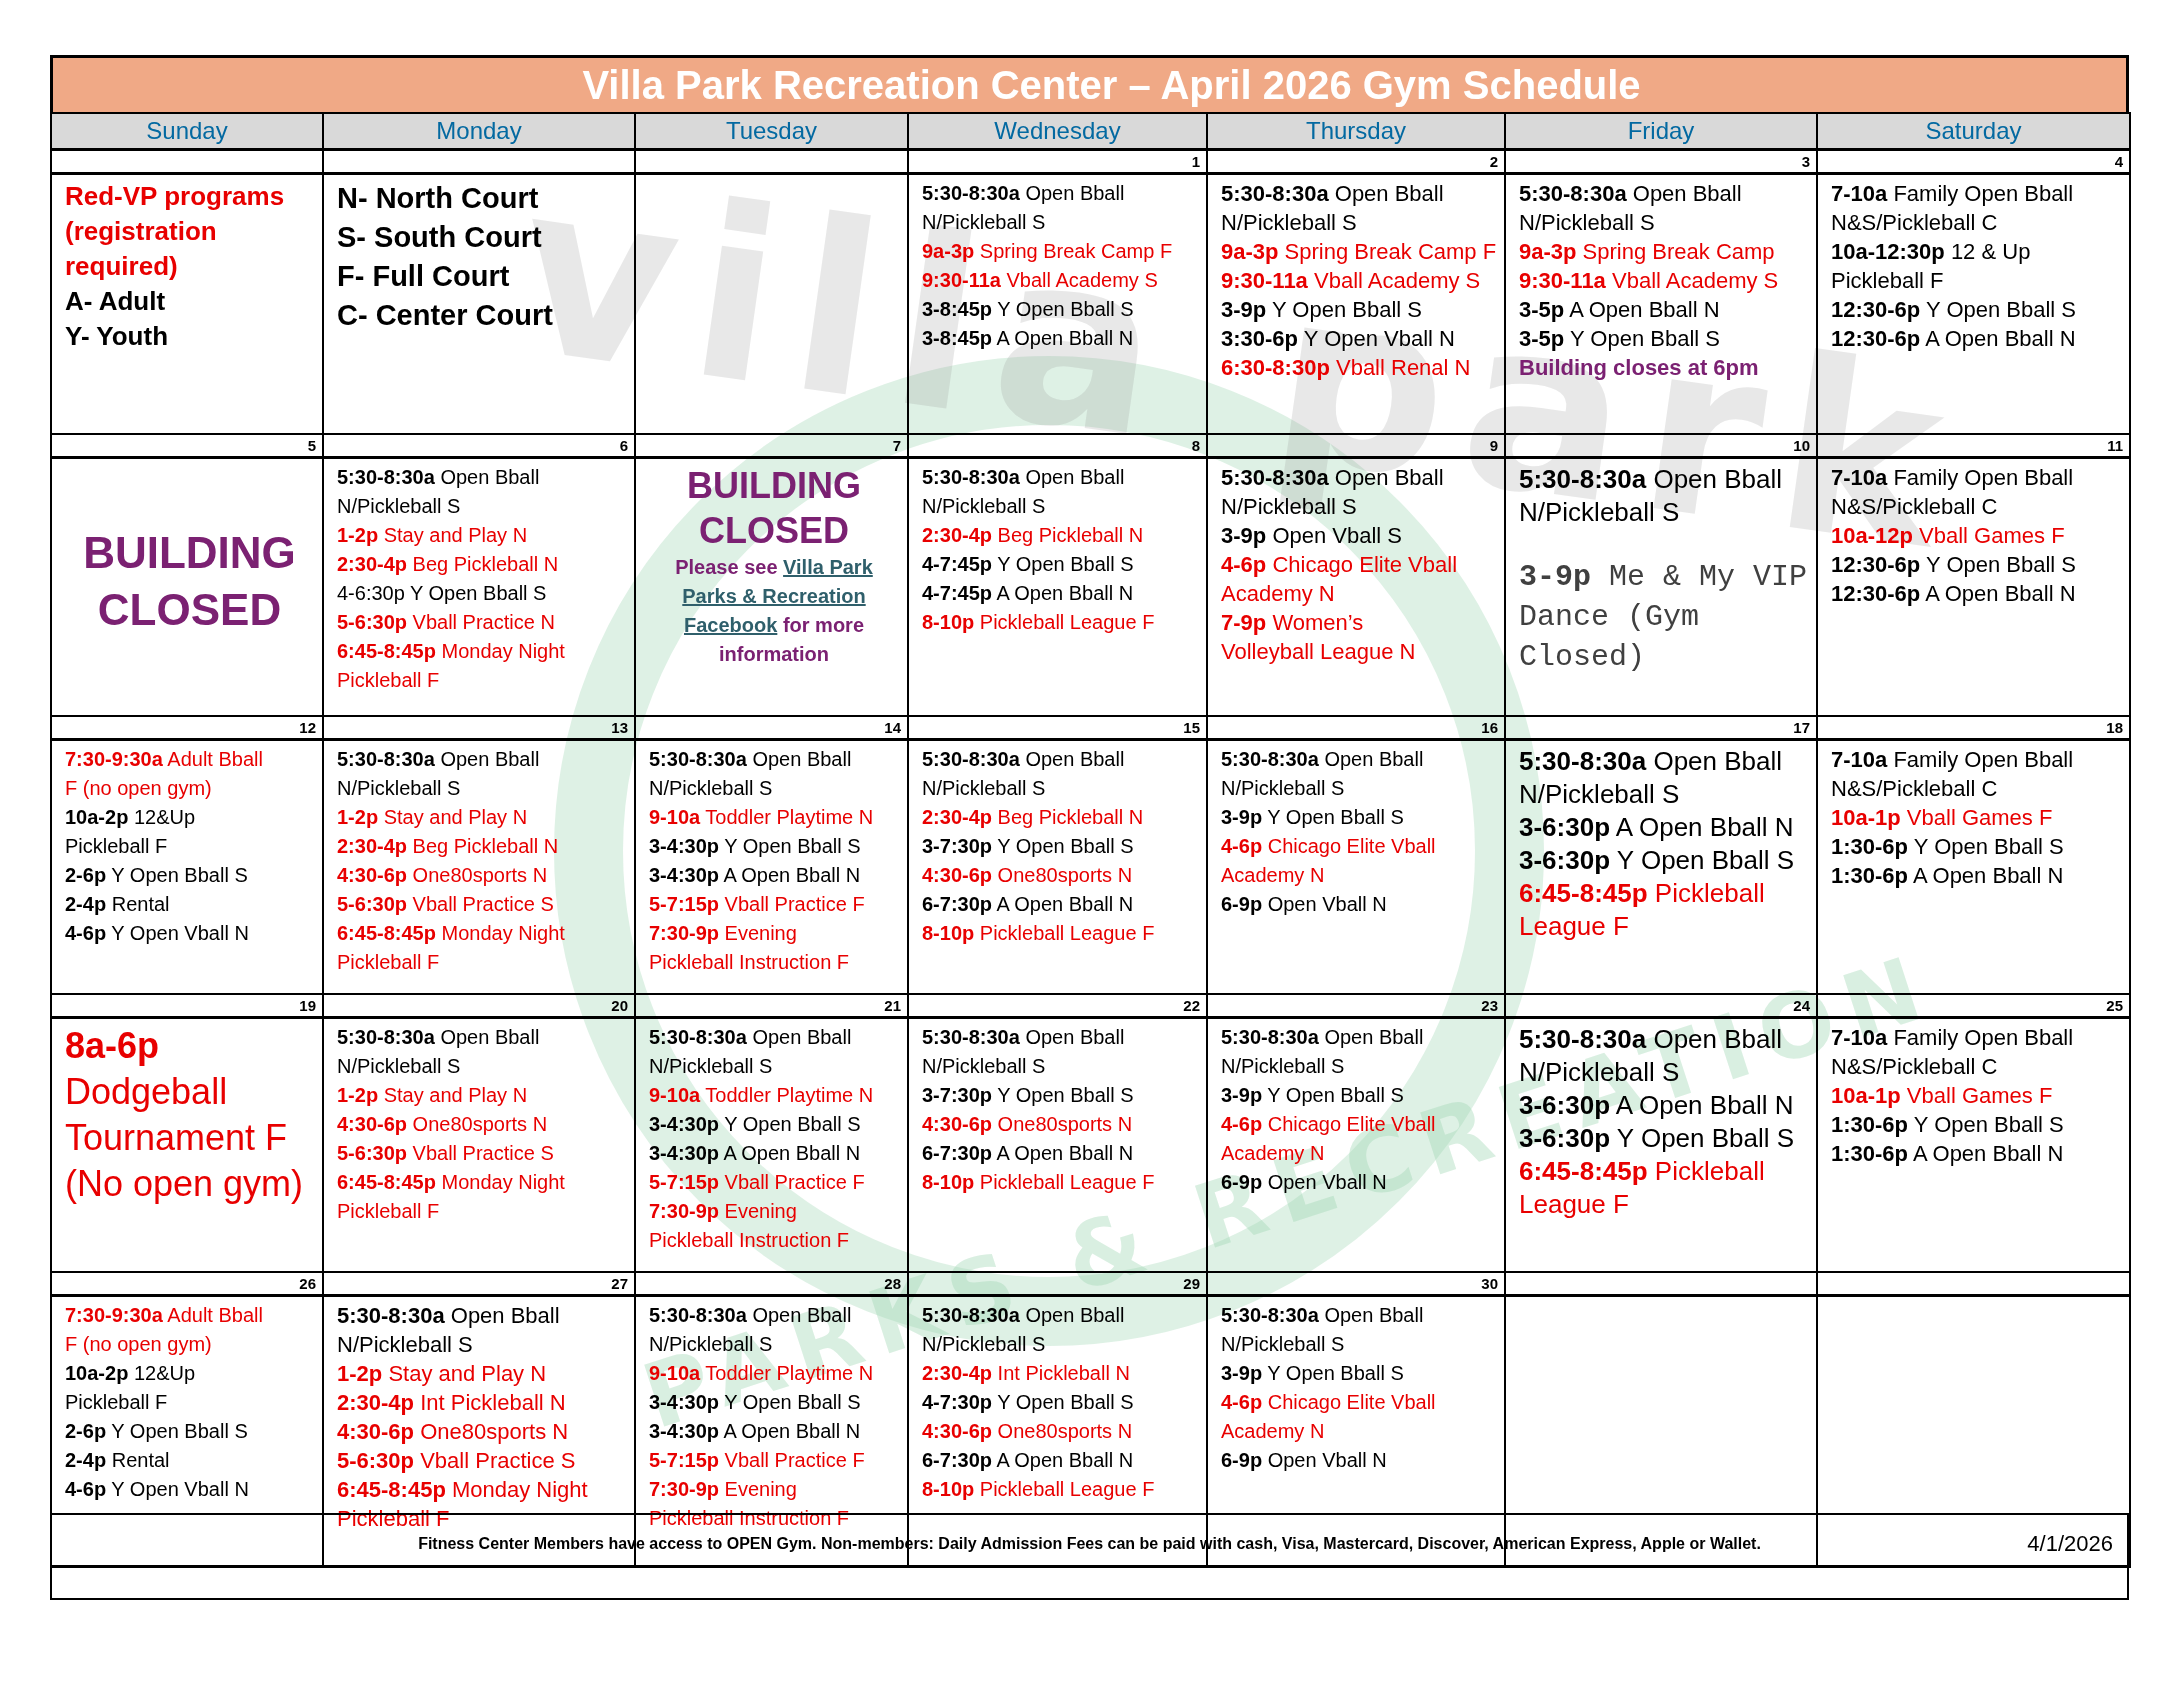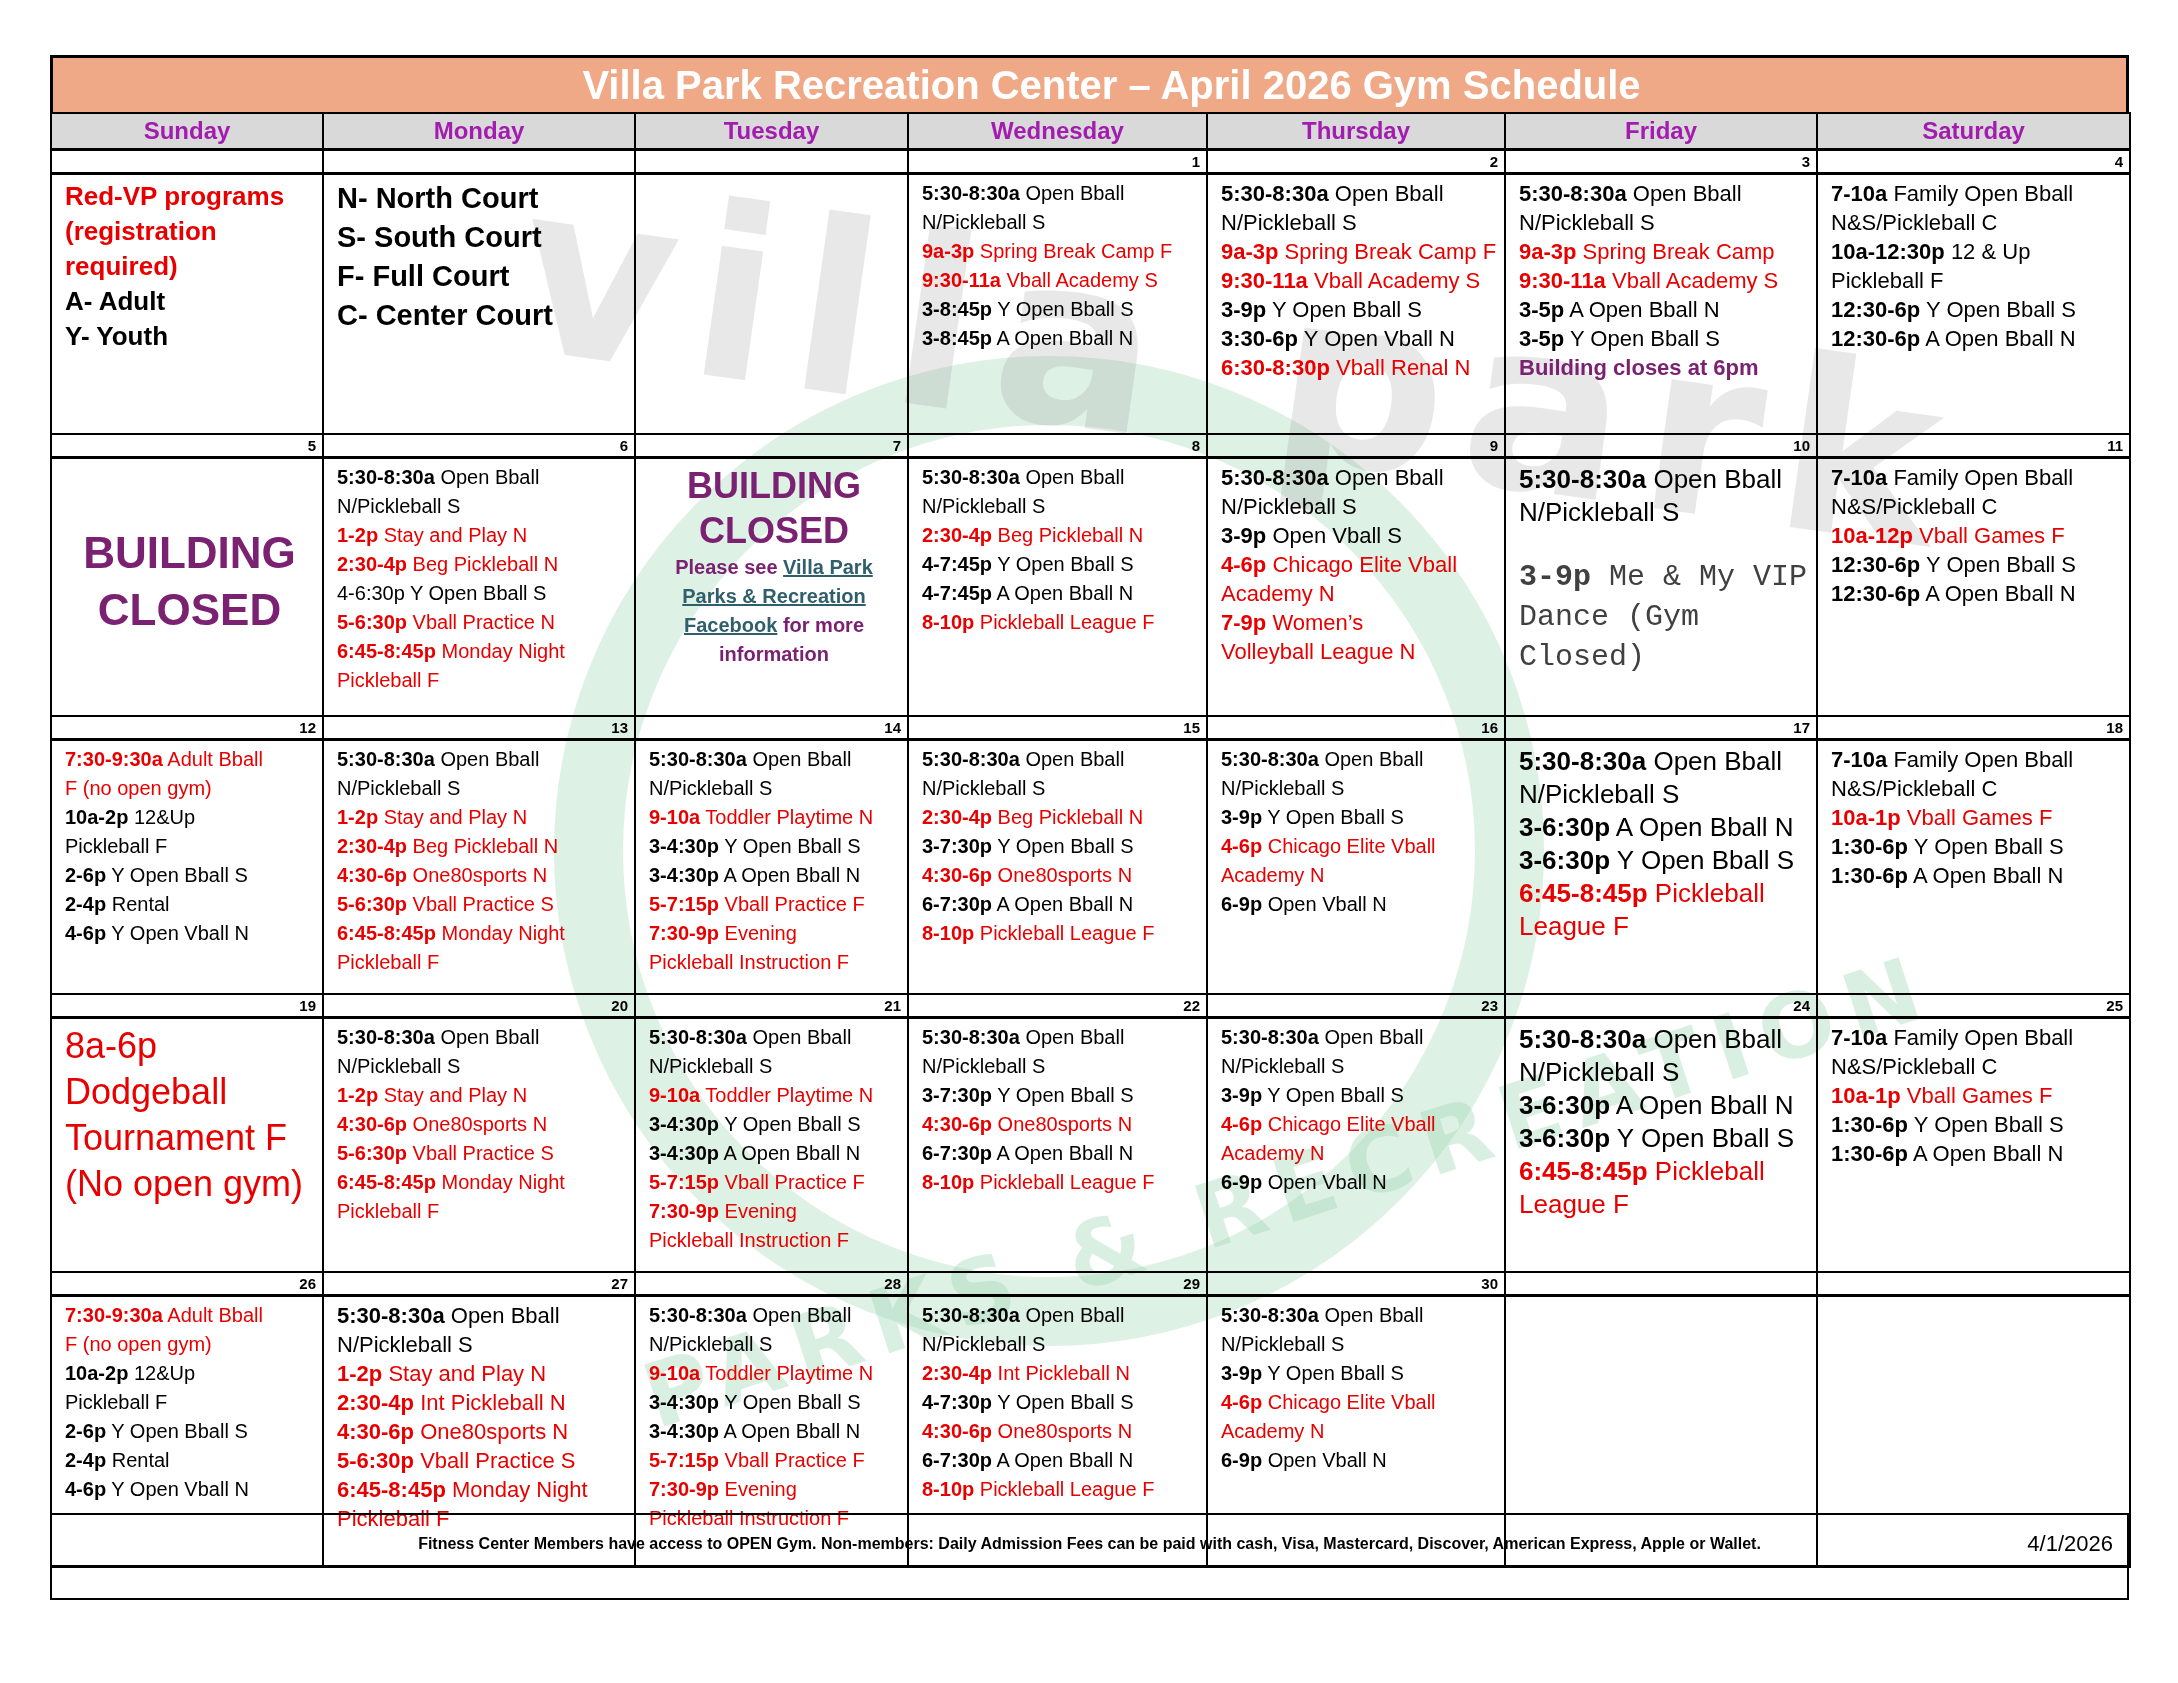--- a/index.html
+++ b/index.html
@@ -15,21 +15,21 @@
   .wm-text2 { left:614px; top:1139px; font-size:89px; font-weight:bold; color:rgba(160,215,180,0.40);
               transform:rotate(-18deg); letter-spacing:14px; font-family:"DejaVu Sans", sans-serif; }
 
   .sheet { position:absolute; left:50px; top:55px; width:2079px; }
   .titlebar { height:57px; background:#F0A986; border:3px solid #000; border-bottom:none;
               display:flex; align-items:center; justify-content:center; box-sizing:border-box;padding-left:44px; }
   .titlebar span { color:#fff; font-weight:bold; font-size:40px; }
 
   table.cal { border-collapse:collapse; width:2079px; table-layout:fixed; position:relative; }
   table.cal td, table.cal th { border:2px solid #000; padding:0; vertical-align:top; }
-  tr.dayhead th { background:#D9D9D9; height:34px; color:#a21caf; font-size:24px; font-weight:bold;
+  tr.dayhead th { background:#D9D9D9; height:34px; color:#0369a1; font-size:24px; font-weight:normal;
                   text-align:center; vertical-align:middle; border-bottom:3px solid #000; }
   tr.daterow td { height:21px; text-align:right; font-size:15px; font-weight:bold; padding-right:6px;
                   vertical-align:middle; border-bottom:3px solid #000; }
   tr.content td { padding:4px 8px 16px 13px; background:transparent; }
   tr.r1 td { height:238px; } tr.r2 td { height:236px; } tr.r3 td { height:228px; }
   tr.r4 td { height:231px; } tr.r5 td { height:248px; border-bottom:3px solid #000; }
 
   .ev { display:block; line-height:29px; font-size:22px; white-space:nowrap; }
   .ev.sm { font-size:20px; line-height:29px; }
   .ev.lg { font-size:26px; line-height:33px; }
@@ -38,21 +38,21 @@
   .blk { color:#000; }
   .purple { color:#7B2172; }
   .legend { font-weight:bold; font-size:26px; line-height:35px; display:block; }
   .legend.big { font-size:29px; line-height:39px; }
   .closed-big { color:#7B2172; font-weight:bold; font-size:44px; line-height:57px; text-align:center;
                 display:block; }
   .closed-mid { color:#7B2172; font-weight:bold; font-size:36px; line-height:45px; text-align:center; display:block; }
   .closed-note { color:#7B2172; font-weight:bold; font-size:20px; line-height:29px; text-align:center; display:block; }
   .closed-note a { color:#2F5F6B; text-decoration:underline; }
   .dodge { color:#E80000; font-size:36px; line-height:46px; display:block; }
-  .dodge .t { font-weight:normal; }
+  .dodge .t { font-weight:bold; }
   .vip { color:#404040; font-size:30px; line-height:40px; display:block;font-family:Liberation Mono, monospace; }
   .vip .t { font-weight:bold; }
   .stamp { position:absolute; right:16px; bottom:8px; font-size:22px; }
   .cell-rel { position:relative; }
 
   .footer { position:absolute; left:50px; top:1513px; width:2079px; height:87px; border:2px solid #000;
             box-sizing:border-box; text-align:center; padding-top:14px; }
   .footer .l1 { font-size:20px; line-height:30px; display:block; }
   .footer .l2 { font-size:16px; line-height:30px; display:block; font-weight:bold; }
 </style>

